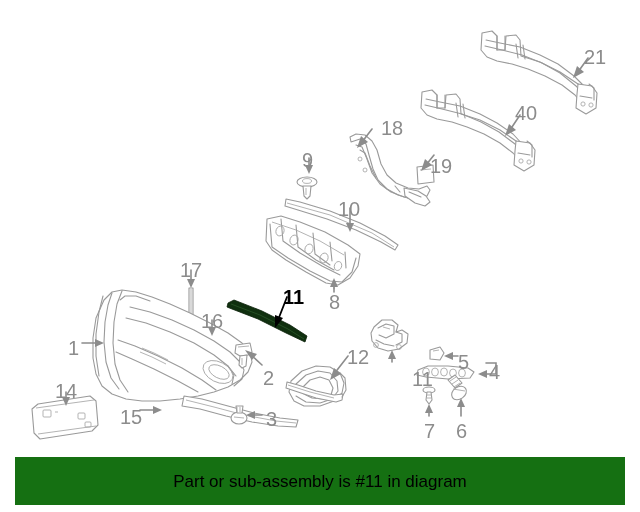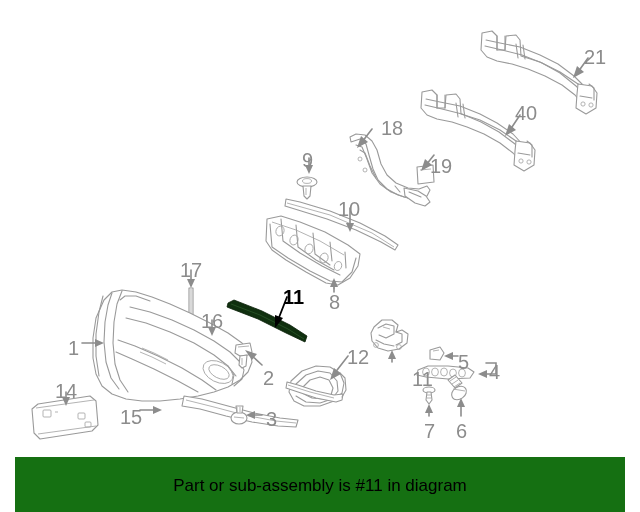--- a/index.html
+++ b/index.html
@@ -19,21 +19,21 @@
     font-size:20px;
     line-height:1;
     font-family:"Liberation Sans", sans-serif;
     white-space:nowrap;
     user-select:none;
   }
   .callout.highlight{color:#000000;font-weight:bold;}
   #caption-banner{
     position:absolute;
     left:15px;top:457px;
-    width:610px;height:55px;
+    width:610px;height:48px;
     background:#157012;
     display:flex;
     flex-direction:column;
     align-items:center;
     justify-content:center;
     box-sizing:border-box;
     padding-top:1px;
   }
   .caption-line{
     color:#000000;

